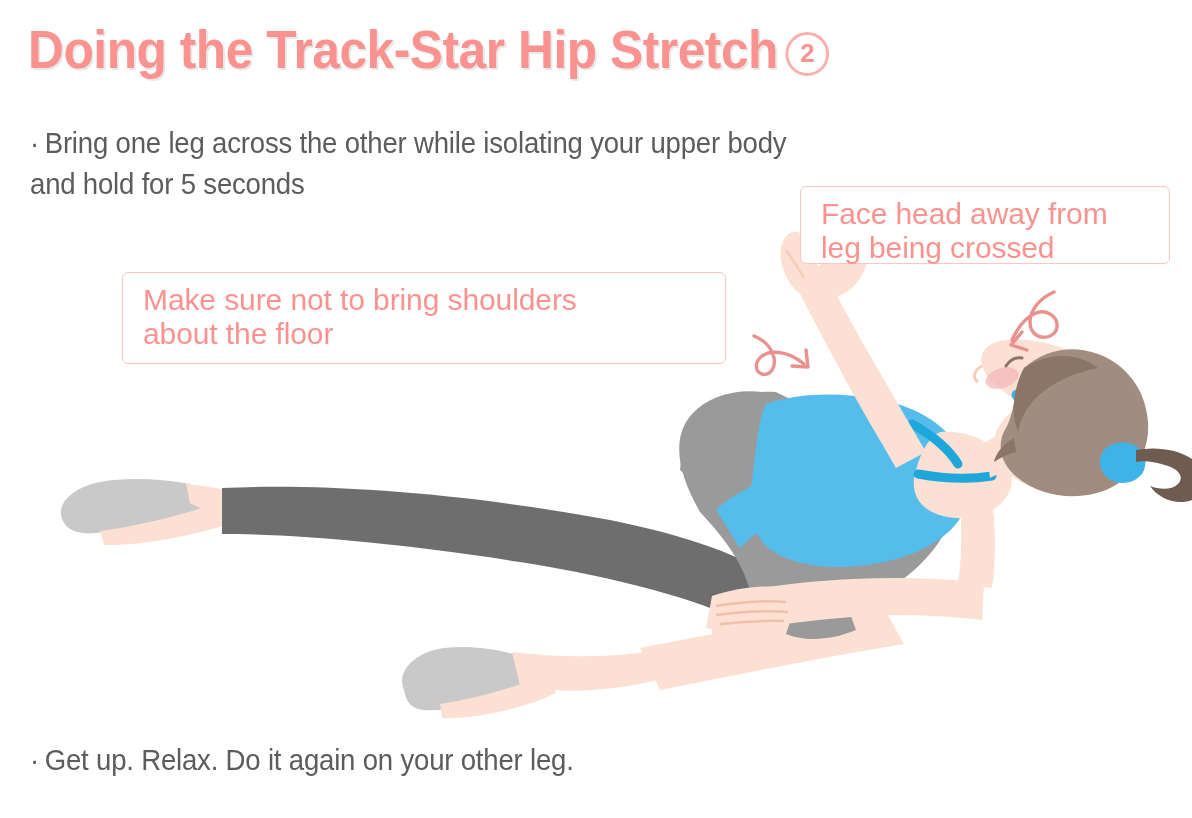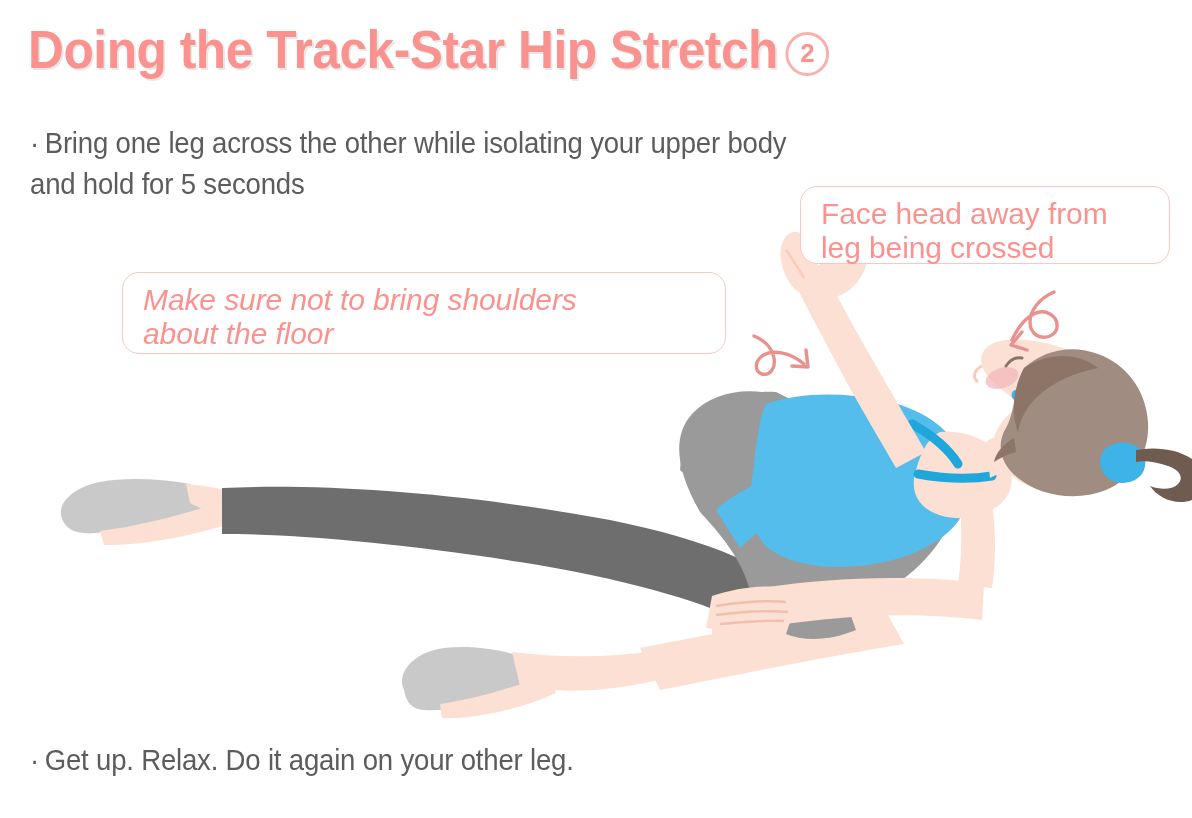--- a/index.html
+++ b/index.html
@@ -62,36 +62,35 @@
   .bullet-dot {
     color: #5c5c5c;
     margin-right: 6px;
   }
   .bullet-body { display: inline; }
 
   
   .callout {
     position: absolute;
     border: 1px solid #fbc6c3;
-    border-radius: 17px;
+    border-radius: 6px;
     background: #ffffff;
     color: #fa938f;
     font-size: 30px;
     line-height: 1.13;
     padding: 10px 14px 12px 20px;
     box-sizing: border-box;
     white-space: pre-line;
     letter-spacing: -0.1px;
   }
   #callout-shoulders {
     left: 122px;
     top: 272px;
     width: 604px;
-    height: 82px;
-    font-style: italic;
+    height: 92px;
   }
   #callout-head {
     left: 800px;
     top: 186px;
     width: 370px;
     height: 78px;
   }
 
   
   .arrow-svg { position: absolute; overflow: visible; }

